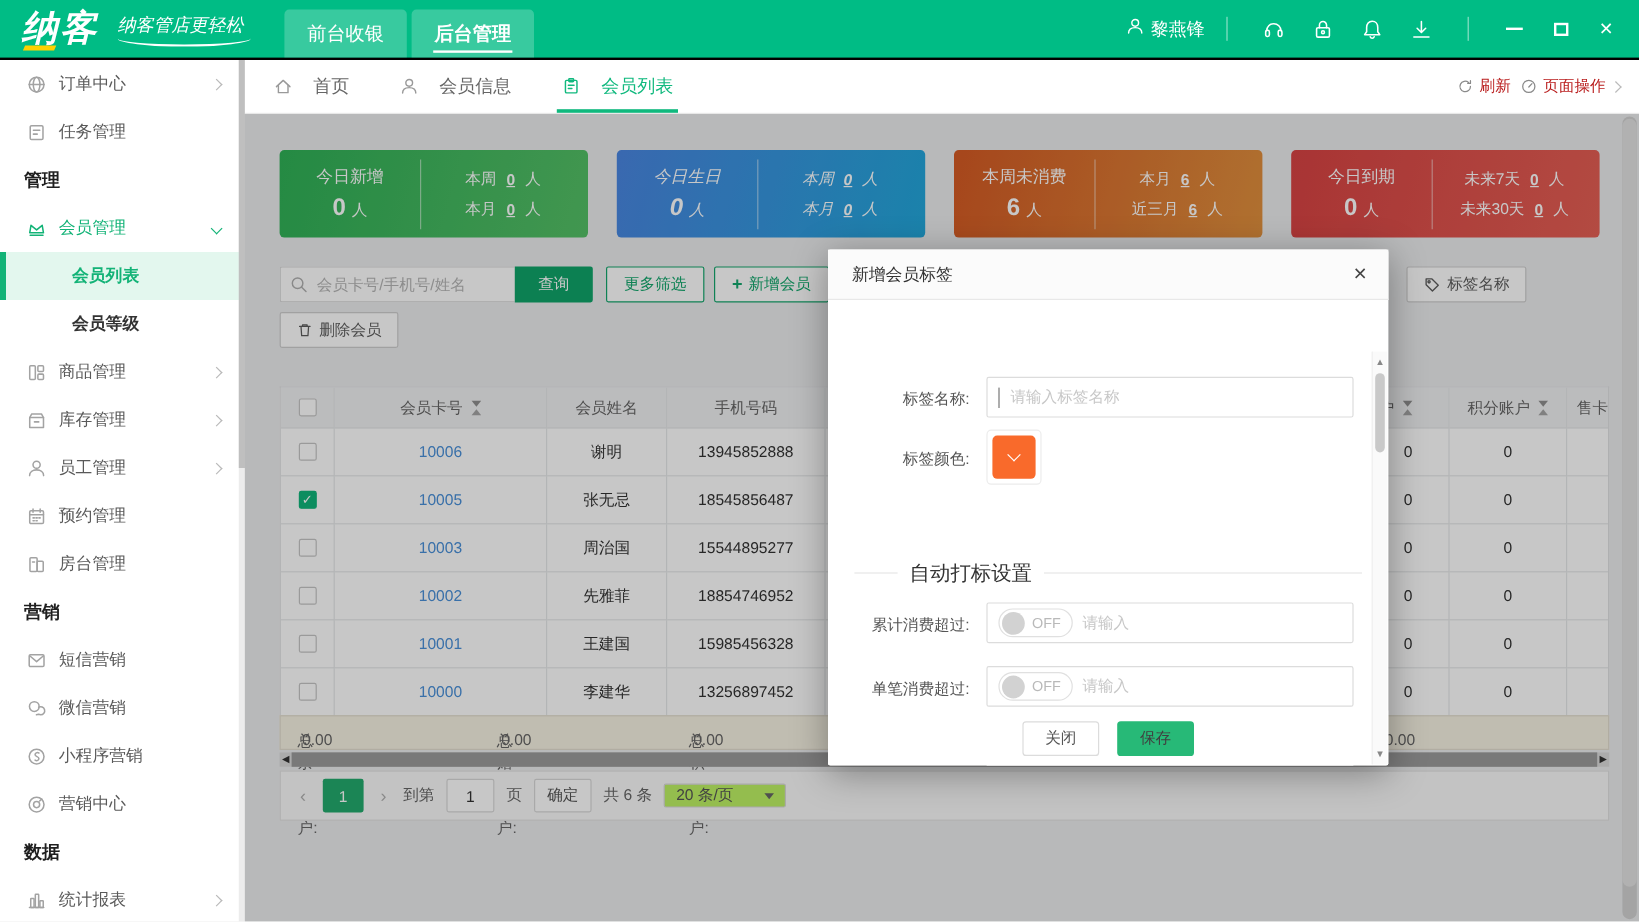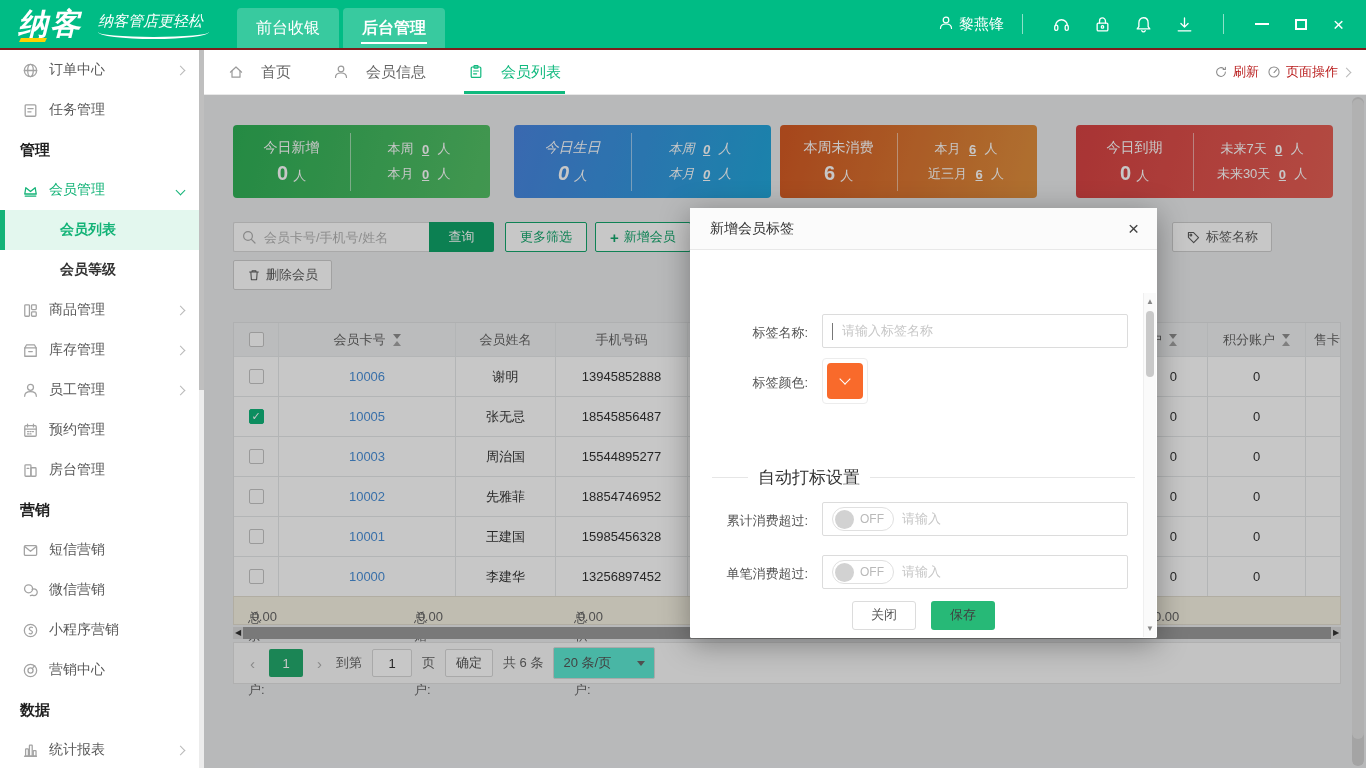--- a/index.html
+++ b/index.html
@@ -2,21 +2,21 @@
 <html><head>
 <meta charset="utf-8">
 <style>
   *{margin:0;padding:0;box-sizing:border-box}
   html,body{width:1366px;height:768px;overflow:hidden;background:#fff;
     font-family:"Liberation Sans","DejaVu Sans",sans-serif;-webkit-font-smoothing:antialiased}
   .app{position:relative;width:1366px;height:768px;overflow:hidden}
   .ic{width:16px;height:16px;fill:none;stroke:currentColor;stroke-width:1.2;stroke-linecap:round;stroke-linejoin:round;flex:none}
 
   
-  .hdr{position:absolute;left:0;top:0;width:1366px;height:50px;background:#00bc85;border-bottom:2px solid #7f1d1d;display:flex;align-items:center;z-index:20}
+  .hdr{position:absolute;left:0;top:0;width:1366px;height:50px;background:#00bc85;border-bottom:2px solid #000000;display:flex;align-items:center;z-index:20}
   .logo{font-size:30px;font-weight:bold;color:#fff;font-style:italic;letter-spacing:2px;margin-left:18px;position:relative;line-height:1}
   .logo:after{content:"";position:absolute;left:2px;bottom:-3px;width:26px;height:4px;background:#ffd100;transform:skewX(-25deg)}
   .slogan{color:#fff;font-size:15px;font-style:italic;margin-left:16px;position:relative;top:-3px}
   .slogan:after{content:"";position:absolute;left:0;right:-6px;bottom:-8px;height:8px;border-bottom:2px solid #fff;border-radius:0 0 100% 100%/0 0 14px 14px}
   .hnav{display:flex;margin-left:34px;height:40px;align-self:flex-end;gap:4px}
   .hnav-btn{width:102px;background:rgba(255,255,255,.22);color:#fff;font-size:16px;display:flex;align-items:center;justify-content:center;border-radius:4px 4px 0 0;position:relative;cursor:pointer}
   .hnav-btn.act{font-weight:bold}
   .hnav-btn.act:after{content:"";position:absolute;bottom:4px;left:50%;transform:translateX(-50%);width:66px;height:2px;background:#fff}
   .hright{margin-left:auto;display:flex;align-items:center;color:#fff;margin-right:16px}
   .huser{display:flex;align-items:center;gap:5px;font-size:15px}
@@ -99,21 +99,21 @@
   .hscroll{position:absolute;left:29px;top:532px;width:1108px;height:12px;background:#dcdcdc;display:flex;align-items:center}
   .harrow{width:10px;color:#333;font-size:8px;text-align:center;line-height:12px;cursor:pointer}
   .hthumb{height:12px;background:#9b9b9b;flex:1;cursor:pointer}
 
   
   .pager{position:absolute;left:29px;top:547px;width:1108px;height:42px;background:#fafafa;border:1px solid #e2e2e2;display:flex;align-items:center;gap:10px;padding-left:12px;font-size:13px;color:#666}
   .pg-ar{color:#b0b0b0;font-size:15px;padding:0 4px;cursor:pointer}
   .pg-cur{width:34px;height:28px;background:#23ab6d;color:#fff;display:flex;align-items:center;justify-content:center;border-radius:2px;cursor:pointer}
   .pg-inp{width:40px;height:28px;border:1px solid #d9d9d9;background:#fff;text-align:center;font-size:13px;color:#333;outline:none;border-radius:2px}
   .pg-btn{height:28px;padding:0 10px;border:1px solid #d9d9d9;background:#fff;display:flex;align-items:center;border-radius:2px;cursor:pointer;color:#555}
-  .pg-sel{height:32px;padding:0 9px;border:1px solid #d9d9d9;background:#5eead4;display:flex;align-items:center;gap:26px;border-radius:2px;cursor:pointer;color:#555}
+  .pg-sel{height:20px;padding:0 9px;border:1px solid #d9d9d9;background:#bef264;display:flex;align-items:center;gap:26px;border-radius:2px;cursor:pointer;color:#555}
   .pg-sel .car{width:0;height:0;border-left:4px solid transparent;border-right:4px solid transparent;border-top:5px solid #666}
 
   
   .dim{position:absolute;left:204px;top:95px;width:1162px;height:673px;background:rgba(0,0,0,.22);z-index:30}
   .modal{position:absolute;left:690px;top:208px;width:467px;height:430px;background:#fff;z-index:40;box-shadow:0 6px 30px rgba(0,0,0,.35);border-radius:2px}
   .m-title{height:42px;background:#fbfbfb;border-bottom:1px solid #e8e8e8;display:flex;align-items:center;padding:0 18px 0 20px;font-size:14px;color:#333}
   .m-close{margin-left:auto;font-size:19px;color:#444;cursor:pointer;line-height:1}
   .m-body{position:relative;height:388px;overflow:hidden}
   .m-label{position:absolute;left:18px;width:100px;text-align:right;font-size:13px;color:#555}
   .m-inp{position:absolute;left:132px;width:306px;height:34px;border:1px solid #dcdcdc;border-radius:2px;background:#fff;display:flex;align-items:center;padding:0 9px;font-size:13px}
@@ -387,21 +387,21 @@
             <span class="nm">0</span>
             <span>人</span>
           </div>
         <div class="card-row">
             <span class="lb">本月</span>
             <span class="nm">0</span>
             <span>人</span>
           </div>
       </div>
     </div>
-    <div class="card" style="left: 576px; background: linear-gradient(105deg, rgb(213, 90, 36), rgb(225, 145, 62));">
+    <div class="card" style="left: 591px; background: linear-gradient(105deg, rgb(213, 90, 36), rgb(225, 145, 62));">
       <div class="card-l">
           <span class="card-t">本周未消费</span>
         <span class="card-v"><b>6</b><small>人</small></span>
         </div>
       <div class="card-r">
         <div class="card-row">
             <span class="lb">本月</span>
             <span class="nm">6</span>
             <span>人</span>
           </div>

